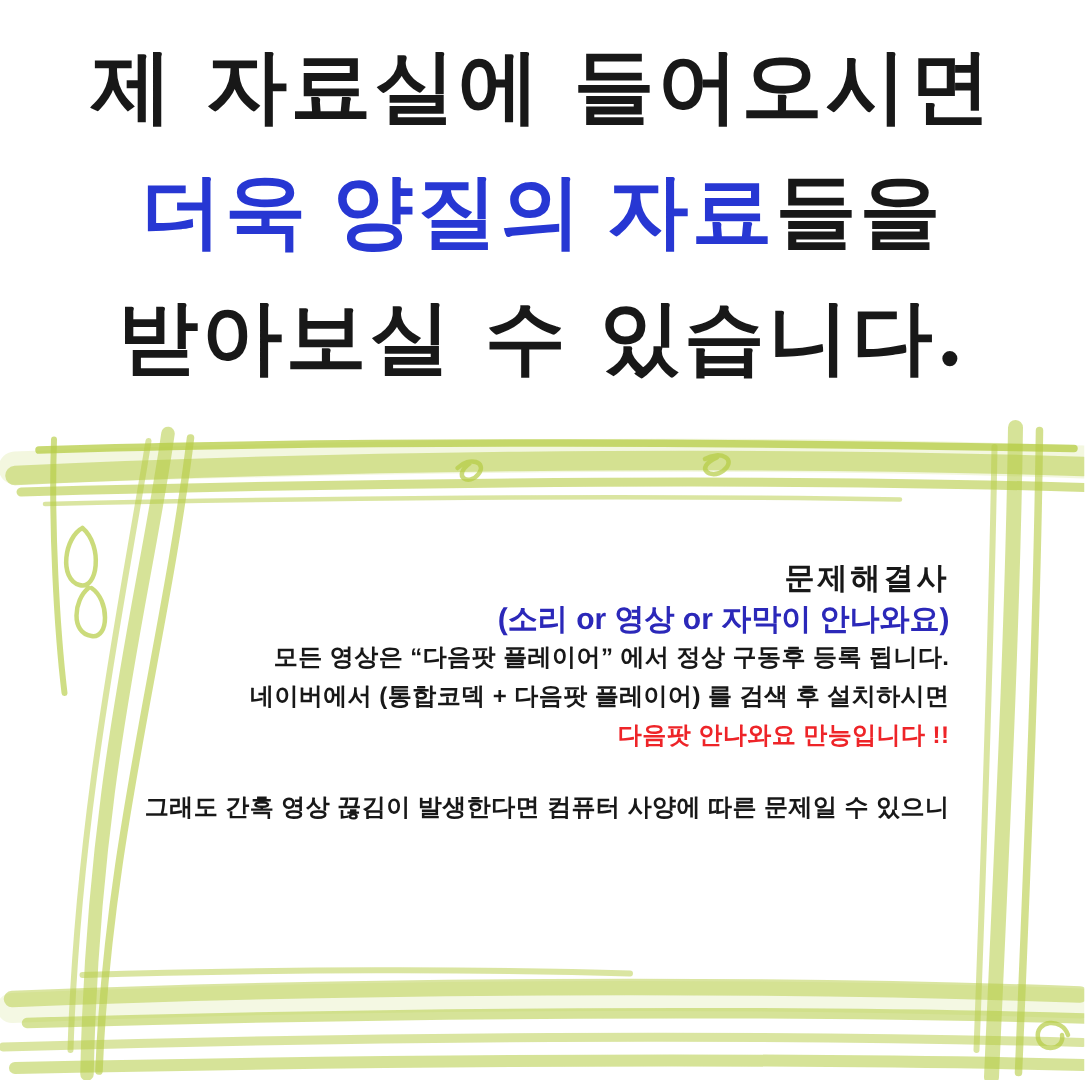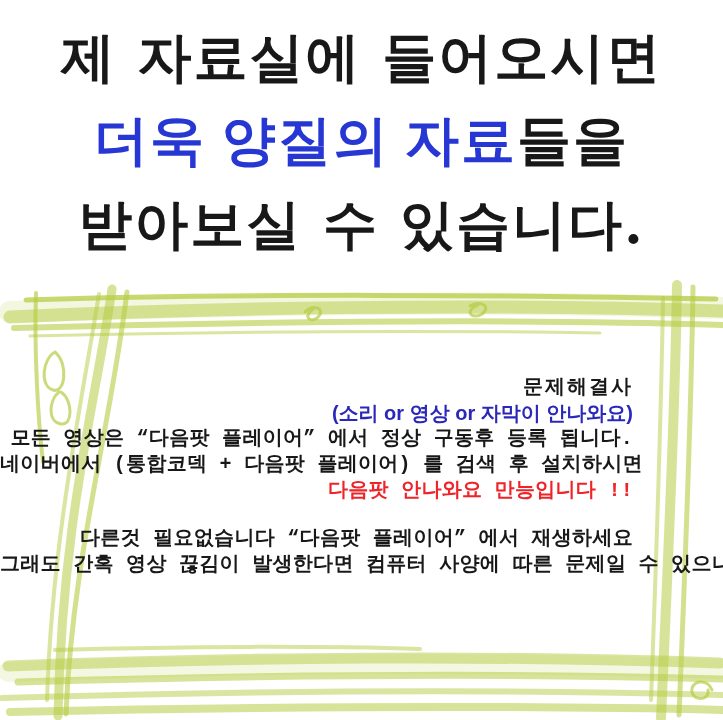--- a/index.html
+++ b/index.html
@@ -39,21 +39,21 @@
   .box-content{
     position:absolute;top:338px;left:0;width:633px;
     text-align:right;
     font-weight:bold;
     color:var(--ink);
     white-space:nowrap;
     margin-top:34px;
   }
   .bx-title{font-size:20px;line-height:28px;letter-spacing:2px;}
   .bx-header{font-size:20px;line-height:26px;color:var(--box-blue);}
-  .bx-line{font-size:20px;line-height:26px;letter-spacing:0.3px;font-family:Liberation Mono, monospace;}
+  .bx-line{font-size:16px;line-height:26px;letter-spacing:0.3px;}
   .bx-warn{line-height:25px;color:var(--warn-red);}
   .bx-gap{height:23px;}
   .red{color:var(--warn-red);}
 </style>
 </head>
 <body>
 
 <div class="canvas">
 
   <svg class="frame" viewBox="0 0 723 720" aria-hidden="true">
@@ -98,17 +98,16 @@
   <div class="box-content">
     <div class="bx-title">문제해결사</div>
 
     <div class="bx-header">(소리 or 영상 or 자막이 안나와요)</div>
     <div class="bx-line">모든 영상은  “다음팟 플레이어”  에서 정상 구동후 등록 됩니다.</div>
     <div class="bx-line">네이버에서 (통합코덱 + 다음팟 플레이어) 를 검색 후 설치하시면</div>
     <div class="bx-line bx-warn">다음팟 안나와요 만능입니다 !!</div>
 
     <div class="bx-gap"></div>
 
-    <div class="bx-line">다른것 필요없습니다  “다음팟 플레이어” 에서 재생하세요</div>
     <div class="bx-line">그래도 간혹 영상 끊김이 발생한다면 컴퓨터 사양에 따른 문제일 수 있으니</div>
   </div>
 
 </div>
 
 </body></html>

